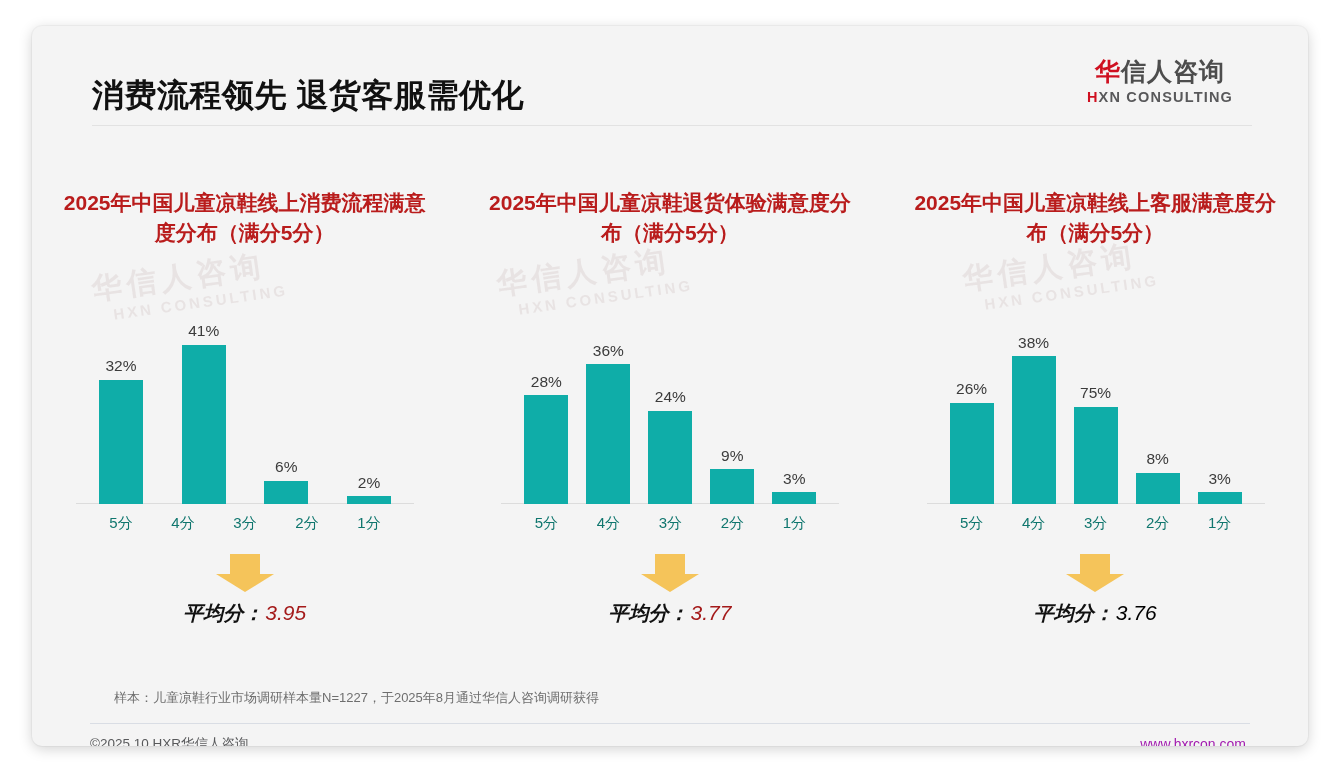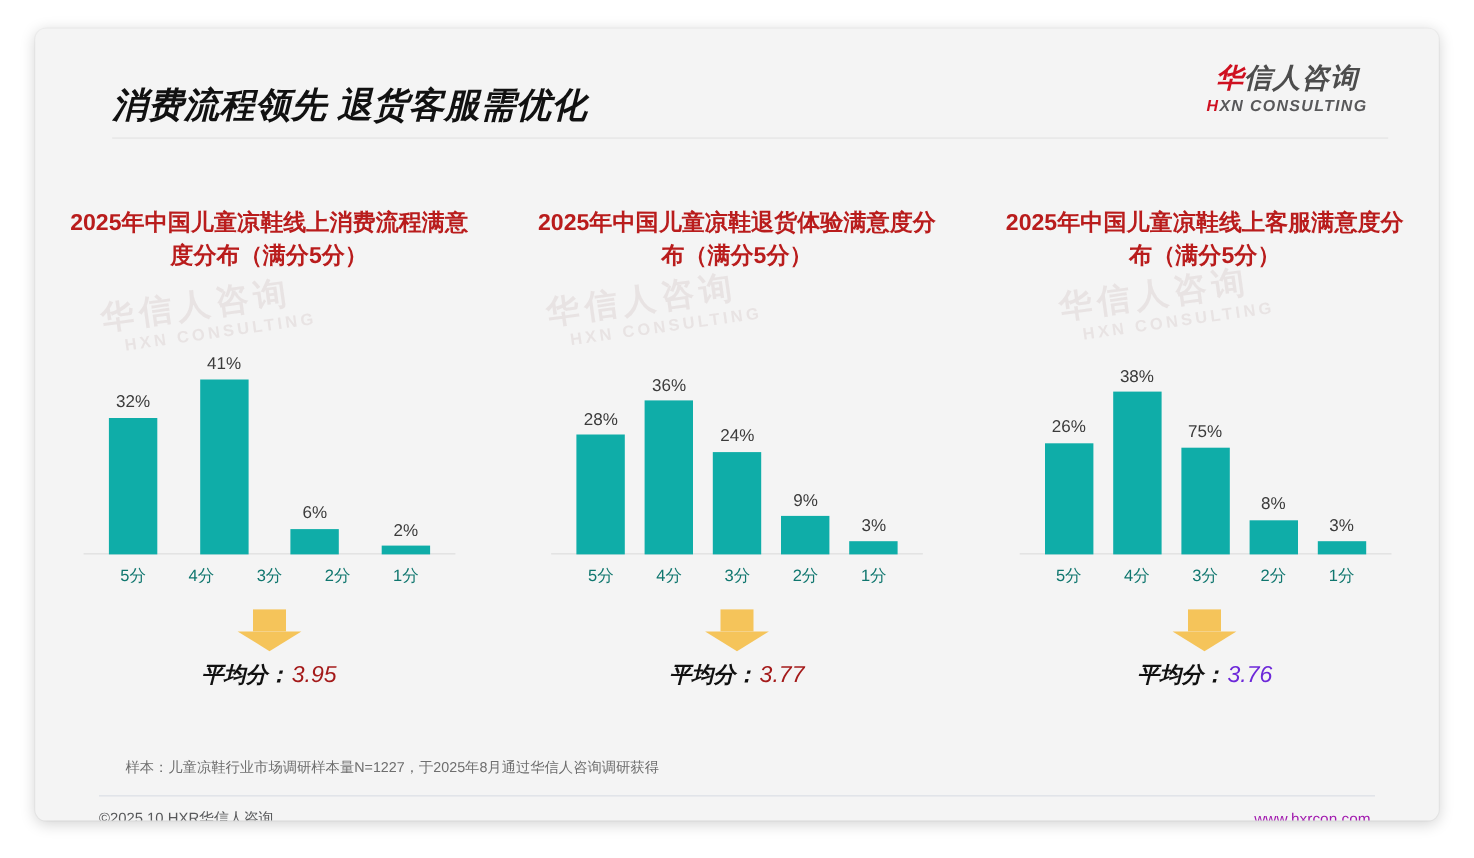--- a/index.html
+++ b/index.html
@@ -20,24 +20,23 @@
     height: 720px;
     background: #f4f4f4;
     border-radius: 10px;
     box-shadow: 0 3px 14px rgba(0,0,0,0.18), 0 0 0 1px rgba(0,0,0,0.03);
     overflow: hidden;
   }
 
   
   .header {
     position: absolute;
-    left: 10px; top: 0;
+    left: 0; top: 0;
     width: 1276px;
     height: 98px;
-    font-style: italic;
   }
   .header-title {
     position: absolute;
     left: 60px;
     top: 48px;
     font-size: 32px;
     font-weight: bold;
     color: #111111;
     letter-spacing: 0.5px;
     white-space: nowrap;
@@ -404,21 +403,21 @@
             <div class="tick">3分</div>
             <div class="tick">2分</div>
             <div class="tick">1分</div>
           </div>
         </div>
         <div class="avg-block">
           <div class="arrow">
             <div class="arrow-stem" style="background: rgb(245, 196, 90);"></div>
             <div class="arrow-head" style="border-top-color: rgb(245, 196, 90);"></div>
           </div>
-          <div class="avg-text"><span>平均分：</span><span class="num" style="color: #6d28d9;">3.76</span></div>
+          <div class="avg-text"><span>平均分：</span><span class="num" style="color: #000000;">3.76</span></div>
         </div>
       </div>
     </div>
 
   <div class="note">样本：儿童凉鞋行业市场调研样本量N=1227，于2025年8月通过华信人咨询调研获得</div>
   <div class="footer-divider"></div>
   <div class="footer">
     <div class="copyright">©2025.10 HXR华信人咨询</div>
     <div class="website">www.hxrcon.com</div>
   </div>

